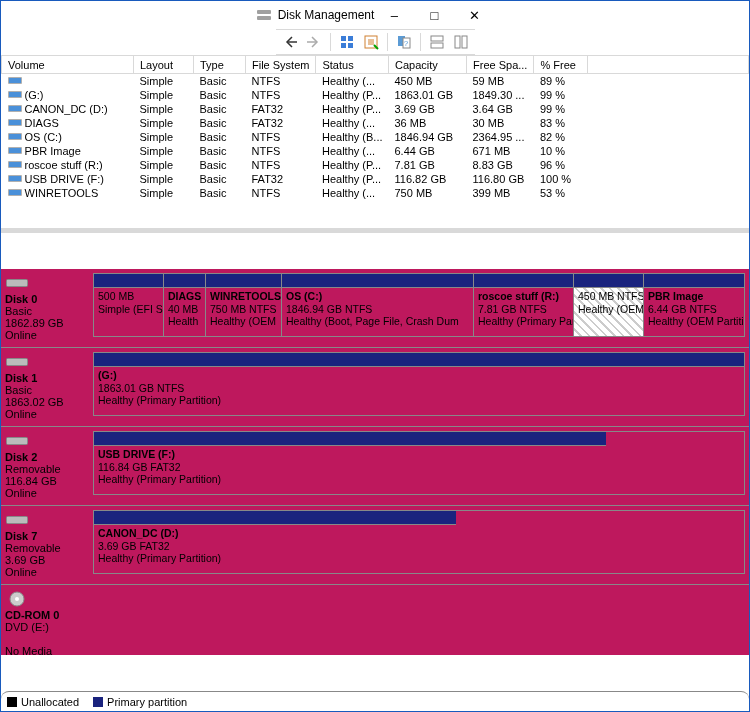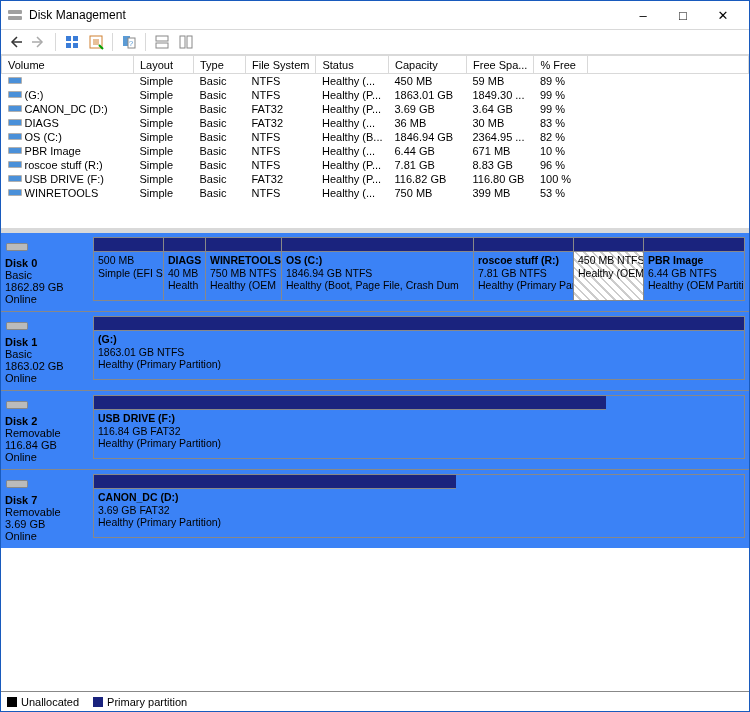--- a/index.html
+++ b/index.html
@@ -1,49 +1,49 @@
 <!DOCTYPE html>
 <html><head>
 <meta charset="utf-8">
 <style>
 * { box-sizing: border-box; margin: 0; padding: 0; }
 body { font-family: "Segoe UI", Tahoma, sans-serif; font-size: 11px; background: #fff; color: #000; width: 750px; height: 712px; overflow: hidden; }
-.window { border: 1px solid #185abd; width: 750px; height: 712px; display: flex; flex-direction: column; }
+.window { border: 1px solid #185abd; width: 750px; height: 712px; display: flex; flex-direction: column; align-items: center; }
 .titlebar { height: 28px; display: flex; align-items: center; padding: 0 6px; background: #fff; }
 .titlebar .icon { width: 16px; height: 16px; margin-right: 6px; }
 .titlebar .title { flex: 1; font-size: 12px; }
 .winbtns { display: flex; }
 .winbtn { width: 40px; height: 26px; display: flex; align-items: center; justify-content: center; font-size: 13px; font-family: sans-serif; }
 .menubar { height: 20px; display: flex; align-items: center; padding: 0 6px; font-size: 12px; }
 .menubar span { margin-right: 14px; }
 .toolbar { height: 26px; border-top: 1px solid #d9d9d9; border-bottom: 1px solid #d9d9d9; display: flex; align-items: center; padding: 0 4px; gap: 4px; }
 .tbtn { width: 20px; height: 20px; display: flex; align-items: center; justify-content: center; border: 1px solid transparent; }
 .tbtn svg { width: 16px; height: 16px; }
 .tsep { width: 1px; height: 18px; background: #d9d9d9; margin: 0 2px; }
-.content { flex: 1; display: flex; flex-direction: column; overflow: hidden; }
+.content { flex: 1; display: flex; flex-direction: column; overflow: hidden; gap: 36px; }
 .top-pane { height: 178px; border-bottom: 5px solid #d9d9d9; overflow: hidden; }
 table.vol { width: 100%; border-collapse: collapse; font-size: 11px; }
 table.vol th { text-align: left; font-weight: normal; padding: 2px 6px; border: 1px solid #d9d9d9; background: #fff; height: 18px; white-space: nowrap; }
 table.vol td { padding: 0px 6px; height: 14px; white-space: nowrap; }
 .vol-icon { width: 14px; height: 10px; display: inline-block; }
 .bottom-pane { flex: 1; overflow-y: auto; padding: 0; }
-.disk-row { display: flex; border-bottom: 1px solid #888; background: #3b82f6; }
+.disk-row { display: flex; border-bottom: 1px solid #888; background: #be185d; }
 .disk-row:last-child { border-bottom: none; }
 .disk-info { width: 92px; padding: 6px 4px; font-size: 11px; }
 .disk-info b { font-weight: bold; }
 .disk-info .dicon { width: 24px; height: 16px; margin-bottom: 2px; }
 .disk-parts { flex: 1; padding: 4px 4px 6px 0; display: flex; flex-direction: column; }
 .parts-strip { display: flex; height: 64px; border: 1px solid #888; }
 .part { border-right: 1px solid #888; display: flex; flex-direction: column; overflow: hidden; }
 .part:last-child { border-right: none; }
 .part-bar { height: 14px; background: #1a237e; border-bottom: 1px solid #888; }
 .part-body { flex: 1; padding: 2px 4px; font-size: 10.5px; line-height: 1.2; overflow: hidden; white-space: nowrap; }
 .part-body b { font-weight: bold; }
 .hatched { background: repeating-linear-gradient(45deg, #fff, #fff 4px, #ccc 4px, #ccc 6px); }
-.legend { height: 20px; border-top: 1px solid #888; display: flex; align-items: center; padding: 0 6px; font-size: 11px; gap: 4px; }
+.legend { height: 20px; border-top: 1px solid #888; display: flex; align-items: center; padding: 0 6px; font-size: 11px; gap: 4px; border-radius: 8px; }
 .leg-sw { width: 10px; height: 10px; border: 1px solid #000; }
 .leg-sw.black { background: #000; }
 .leg-sw.blue { background: #1a237e; border-color: #1a237e; }
 .disk-row.cd .disk-parts { padding: 4px; }
 </style>
 </head>
 <body>
 
 <div class="window">
   <div class="titlebar">
@@ -399,20 +399,32 @@
        <div class="part-bar"></div>
        <div class="part-body ">
          <b>CANON_DC  (D:)</b><br>
          <span>3.69 GB FAT32</span><br>
          <span>Healthy (Primary Partition)</span>
        </div>
      </div>
             </div>
           </div>
         </div>
+        <div class="disk-row cd">
+  <div class="disk-info">
+    <div class="dicon"><svg width="24" height="16" viewBox="0 0 24 16">
+                <circle cx="12" cy="8" r="7" fill="#ccc" stroke="#888"></circle>
+                <circle cx="12" cy="8" r="2" fill="#fff"></circle>
+              </svg></div>
+    <b>CD-ROM 0</b><br>
+    <span>DVD (E:)</span><br><br>
+    <span>No Media</span>
+  </div>
+  <div class="disk-parts"></div>
+        </div>
       </div>
 
     <div class="legend">
       <span class="leg-sw black"></span>
       <span>Unallocated</span>
       <span style="width:6px"></span>
       <span class="leg-sw blue"></span>
       <span>Primary partition</span>
     </div>
   </div>

